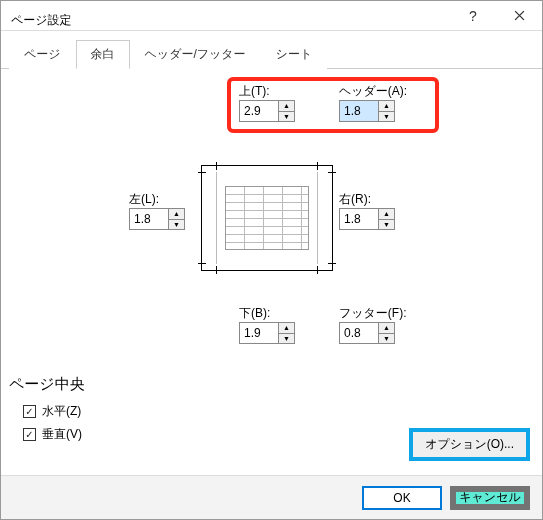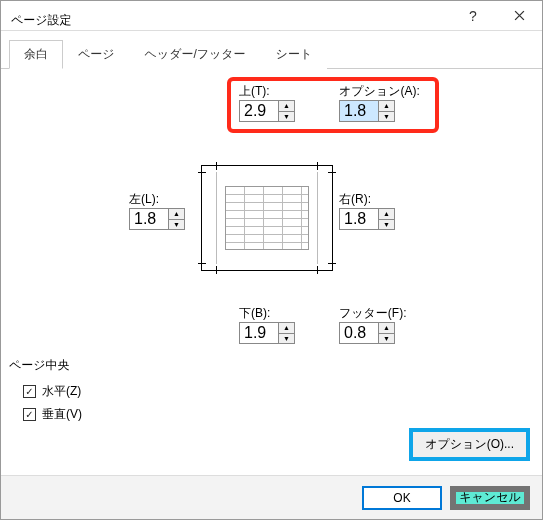--- a/index.html
+++ b/index.html
@@ -73,21 +73,21 @@
     display: flex;
     border: 1px solid #888;
     height: 22px;
     width: 56px;
     background: #fff;
   }
   .spinner input {
     border: none;
     width: 38px;
     padding: 0 4px;
-    font-size: 16px;
+    font-size: 12px;
     outline: none;
     background: transparent;
   }
   .spinner input.sel { background: #cde8ff; }
   .spin-btns {
     display: flex; flex-direction: column;
     width: 16px;
     border-left: 1px solid #888;
   }
   .spin-btns div {
@@ -138,21 +138,21 @@
   .preview .tickL1 { position:absolute; top:6px; left:-4px; height:1px; width:8px; background:#000;}
   .preview .tickL2 { position:absolute; bottom:6px; left:-4px; height:1px; width:8px; background:#000;}
   .preview .tickR1 { position:absolute; top:6px; right:-4px; height:1px; width:8px; background:#000;}
   .preview .tickR2 { position:absolute; bottom:6px; right:-4px; height:1px; width:8px; background:#000;}
 
   .center-group {
     position: absolute;
     left: 8px; top: 288px;
     width: 200px;
   }
-  .group-label { font-size: 12px; margin-bottom: 6px; }
+  .group-label { font-size: 15px; margin-bottom: 6px; margin-top: 18px; }
   .chk-row {
     display: flex; align-items: center; gap: 6px;
     padding: 3px 0 3px 14px;
     font-size: 12px;
   }
   .chk {
     width: 13px; height: 13px;
     border: 1px solid #333;
     display: flex; align-items: center; justify-content: center;
     font-size: 10px; line-height: 1;
@@ -200,43 +200,43 @@
   <div class="title">ページ設定</div>
   <div class="btn">?</div>
   <div class="btn">
     <svg width="11" height="11" viewBox="0 0 10 10">
         <path d="M1 1 L9 9 M9 1 L1 9" stroke="#333" stroke-width="1.2"></path>
       </svg>
   </div>
 </div>
 
 <div class="tabs">
+  <div class="tab">ページ</div>
   <div class="tab active">余白</div>
-  <div class="tab">ページ</div>
   <div class="tab">ヘッダー/フッター</div>
   <div class="tab">シート</div>
 </div>
 
 <div class="content">
 
   <div class="highlight-box"></div>
 
   <div class="margin-group pos-top">
     <span class="lbl">上(T):</span>
     <div class="spinner">
       <input value="2.9" style="">
       <div class="spin-btns">
           <div>▲</div>
           <div>▼</div>
         </div>
     </div>
   </div>
 
   <div class="margin-group pos-header">
-    <span class="lbl">オプション(A):</span>
+    <span class="lbl">ヘッダー(A):</span>
     <div class="spinner">
       <input class="sel" value="1.8" style="">
       <div class="spin-btns">
           <div>▲</div>
           <div>▼</div>
         </div>
     </div>
   </div>
 
   <div class="margin-group pos-left">

